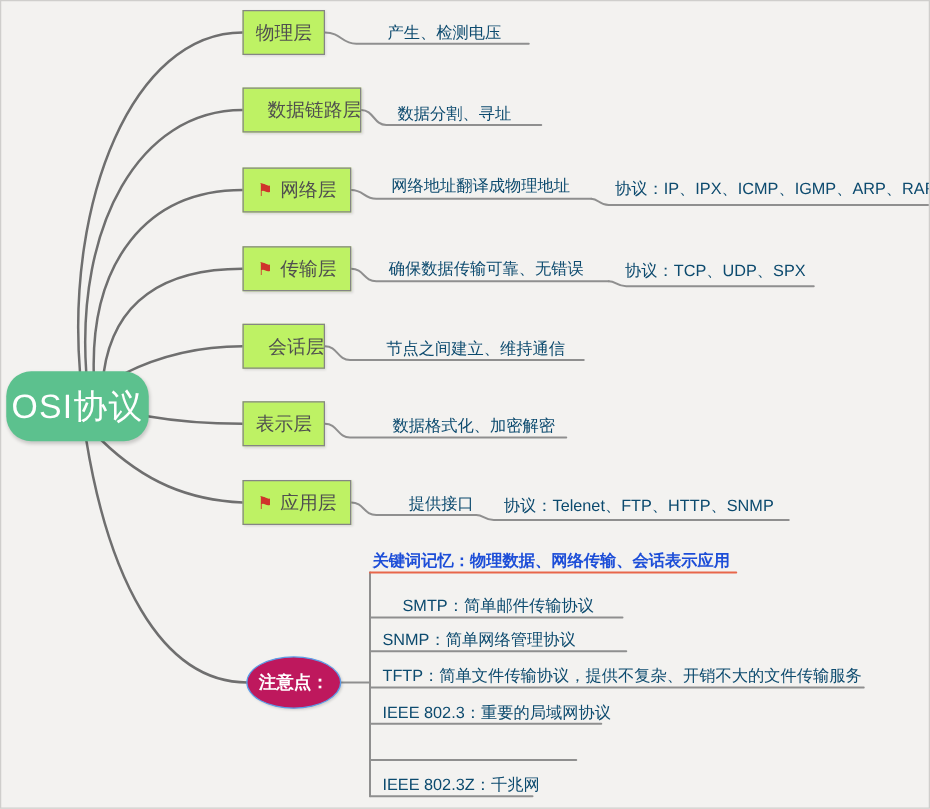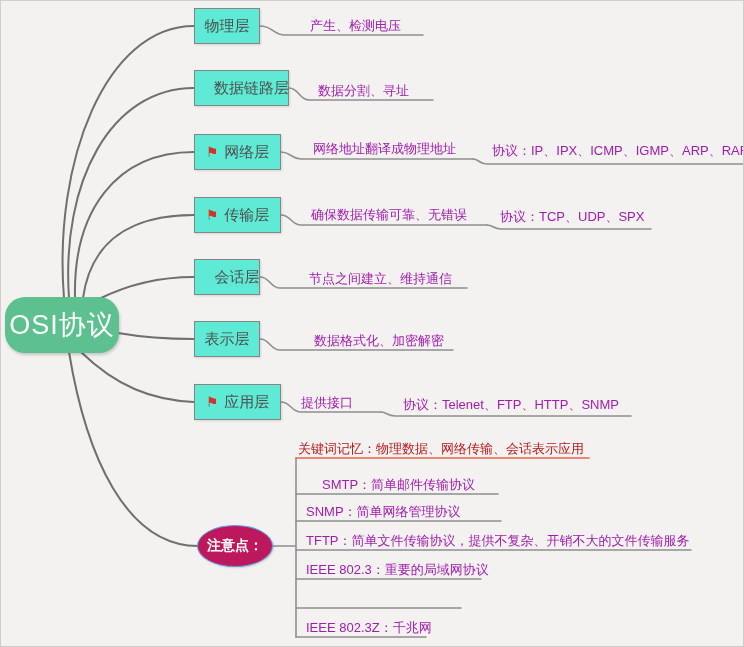--- a/index.html
+++ b/index.html
@@ -12,35 +12,35 @@
   .wire{fill:none;stroke:#6f6f6f;stroke-width:2;stroke-linecap:round;}
   .elbow{fill:none;stroke:#8f8f8f;stroke-width:1.6;stroke-linecap:round;}
   .elbow-hl{fill:none;stroke:#e8664a;stroke-width:1.6;stroke-linecap:round;}
 
   .node{position:absolute;box-sizing:border-box;display:flex;align-items:center;justify-content:center;}
   .root{
     background:#5cc18e;border-radius:20px;color:#fff;font-size:27px;
     box-shadow:1px 2px 3px rgba(0,0,0,.18);letter-spacing:1px;
   }
   .topic{
-    background:#5eead4;border:1.4px solid #858585;border-radius:0;
+    background:#bef264;border:1.4px solid #858585;border-radius:0;
     color:#4f4f4f;font-size:15px;box-shadow:1px 1px 2px rgba(0,0,0,.12);
     white-space:nowrap;
   }
   .flag{color:#d0342c;font-size:14px;margin-right:6px;line-height:1;}
   .ellipse{
     background:#be185d;border:1.5px solid #5b9ce8;border-radius:50%;
     color:#fff;font-size:14px;font-weight:bold;box-shadow:1px 1px 2px rgba(0,0,0,.15);
     white-space:nowrap;
   }
   .leaf{
-    position:absolute;color:#a21caf;font-size:13px;line-height:16px;
+    position:absolute;color:#0c4a6e;font-size:13px;line-height:16px;
     white-space:nowrap;
   }
-  .leaf.hl{color:#b91c1c;font-weight:normal;}
+  .leaf.hl{color:#1d4ed8;font-weight:bold;}
 </style>
 </head>
 <body>
 
 <div id="canvas">
 
   <svg class="wires">
 
     <path class="wire" d="M 63 297 C 52 160 105 25 193 25"></path>
     <path class="wire" d="M 68 297 C 60 180 110 87 193 87"></path>
@@ -108,21 +108,21 @@
   </div>
 
   <div class="leaf" style="left:309px;top:17px;">产生、检测电压</div>
   <div class="leaf" style="left:317px;top:82px;">数据分割、寻址</div>
   <div class="leaf" style="left:312px;top:141px;font-family:Liberation Mono, monospace;">网络地址翻译成物理地址</div>
   <div class="leaf" style="left:491px;top:142px;">协议：IP、IPX、ICMP、IGMP、ARP、RARP</div>
   <div class="leaf" style="left:310px;top:206px;">确保数据传输可靠、无错误</div>
   <div class="leaf" style="left:499px;top:208px;">协议：TCP、UDP、SPX</div>
   <div class="leaf" style="left:308px;top:270px;">节点之间建立、维持通信</div>
   <div class="leaf" style="left:313px;top:332px;">数据格式化、加密解密</div>
-  <div class="leaf" style="left:300px;top:394px;text-align:center;">提供接口</div>
+  <div class="leaf" style="left:326px;top:394px;text-align:center;">提供接口</div>
   <div class="leaf" style="left:402px;top:396px;">协议：Telenet、FTP、HTTP、SNMP</div>
 
   <div class="node ellipse" style="left:196px;top:524px;width:76px;height:42px;">
     <span>注意点：</span>
   </div>
 
   <div class="leaf hl" style="left:297px;top:440px;">关键词记忆：物理数据、网络传输、会话表示应用</div>
   <div class="leaf" style="left:321px;top:476px;">SMTP：简单邮件传输协议</div>
   <div class="leaf" style="left:305px;top:503px;">SNMP：简单网络管理协议</div>
   <div class="leaf" style="left:305px;top:532px;">TFTP：简单文件传输协议，提供不复杂、开销不大的文件传输服务</div>

